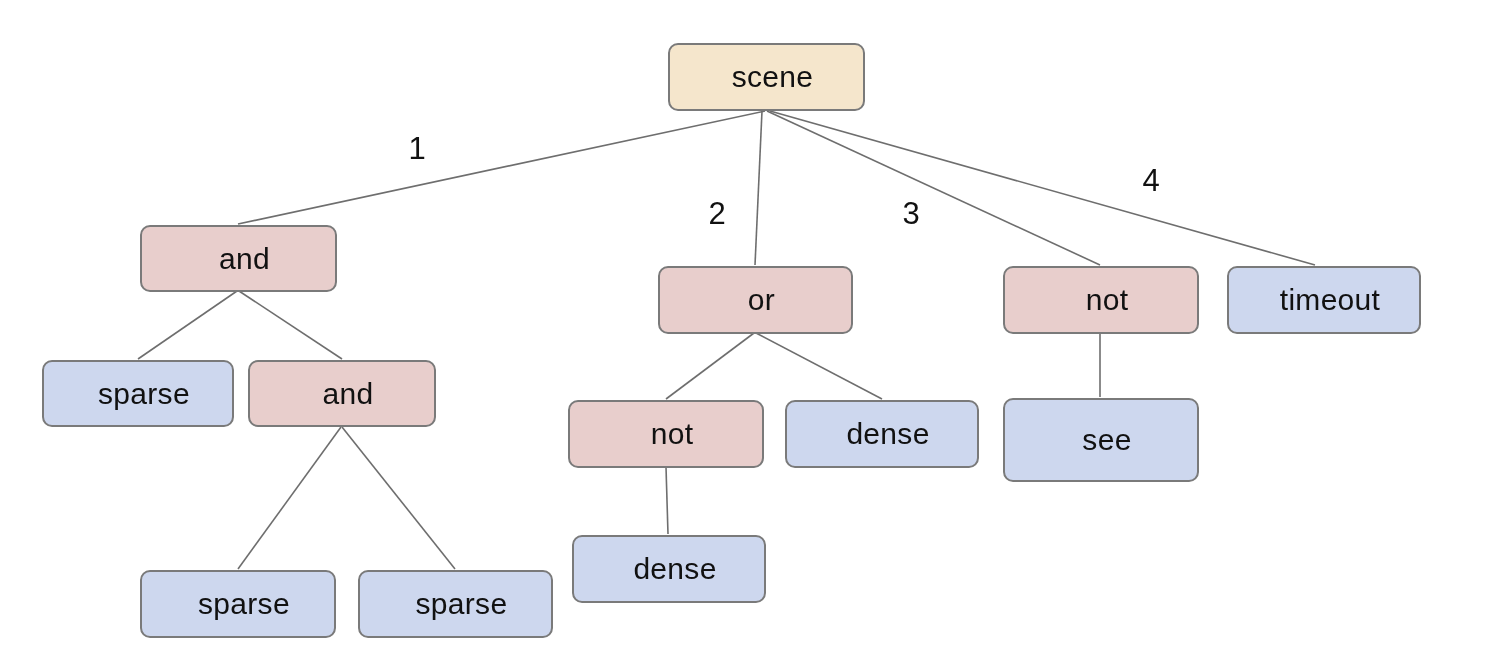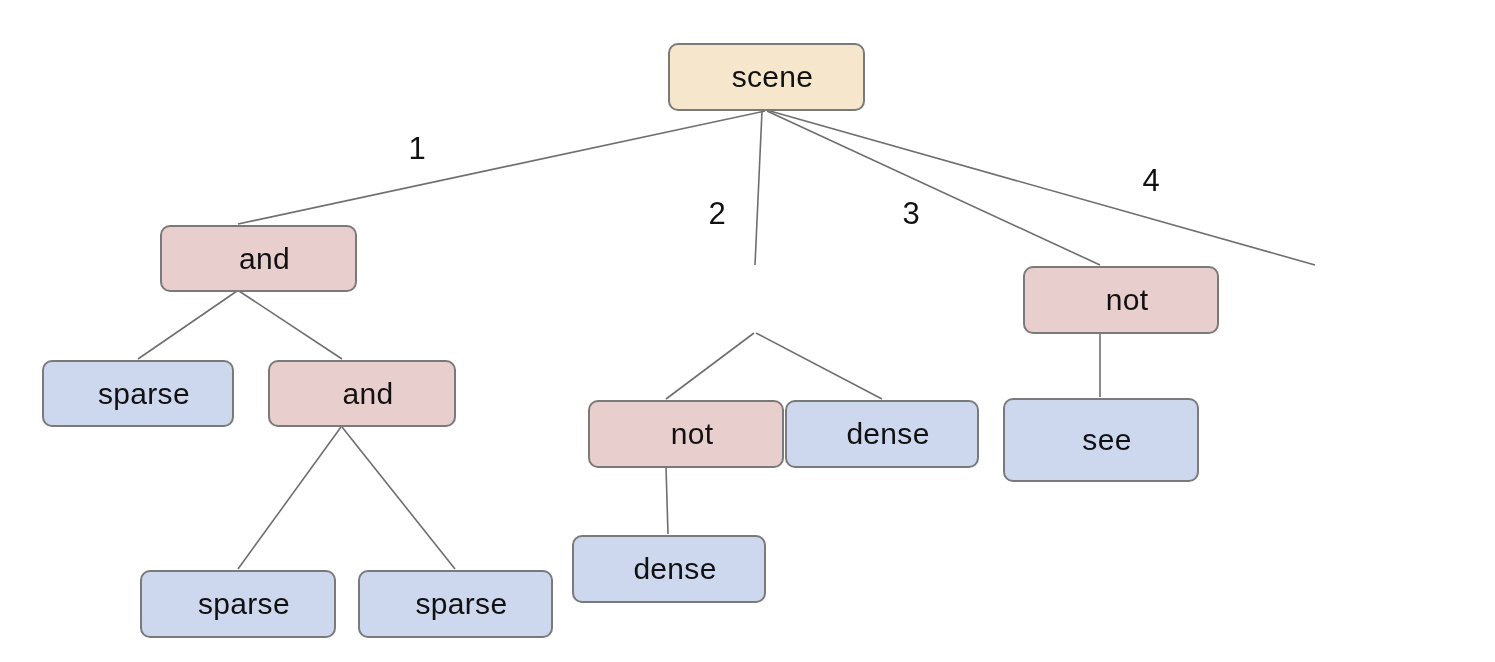--- a/index.html
+++ b/index.html
@@ -37,21 +37,21 @@
     justify-content:center;
     border:2px solid var(--node-border);
     border-radius:10px;
     font-size:30px;
     letter-spacing:0.3px;
     color:var(--text-color);
     z-index:2;
     padding-left:12px;
   }
   .node.root{background:var(--root-fill);}
-  .node.op{background:var(--op-fill);margin-left:20px;}
+  .node.op{background:var(--op-fill);}
   .node.leaf{background:var(--leaf-fill);}
   .edge-label{
     position:absolute;
     transform:translate(-50%,-50%);
     font-size:31px;
     color:var(--text-color);
     z-index:3;
     background:transparent;
   }
 </style>
@@ -80,30 +80,32 @@
   <div class="node op" style="left:140px;top:225px;width:197px;height:67px;">and</div>
 
   <div class="node leaf" style="left:42px;top:360px;width:192px;height:67px;">sparse</div>
 
   <div class="node op" style="left:248px;top:360px;width:188px;height:67px;">and</div>
 
   <div class="node leaf" style="left:140px;top:570px;width:196px;height:68px;">sparse</div>
 
   <div class="node leaf" style="left:358px;top:570px;width:195px;height:68px;">sparse</div>
 
+  <div class="node op" style="left:658px;top:266px;width:195px;height:68px;">or</div>
 
   <div class="node op" style="left:568px;top:400px;width:196px;height:68px;">not</div>
 
   <div class="node leaf" style="left:785px;top:400px;width:194px;height:68px;">dense</div>
 
   <div class="node leaf" style="left:572px;top:535px;width:194px;height:68px;">dense</div>
 
   <div class="node op" style="left:1003px;top:266px;width:196px;height:68px;">not</div>
 
   <div class="node leaf" style="left:1003px;top:398px;width:196px;height:84px;">see</div>
 
+  <div class="node leaf" style="left:1227px;top:266px;width:194px;height:68px;">timeout</div>
 
   <div class="edge-label" style="left:417px;top:149px;">1</div>
   <div class="edge-label" style="left:717px;top:214px;">2</div>
   <div class="edge-label" style="left:911px;top:214px;">3</div>
   <div class="edge-label" style="left:1151px;top:181px;">4</div>
 
 </div>
 
 </body></html>

